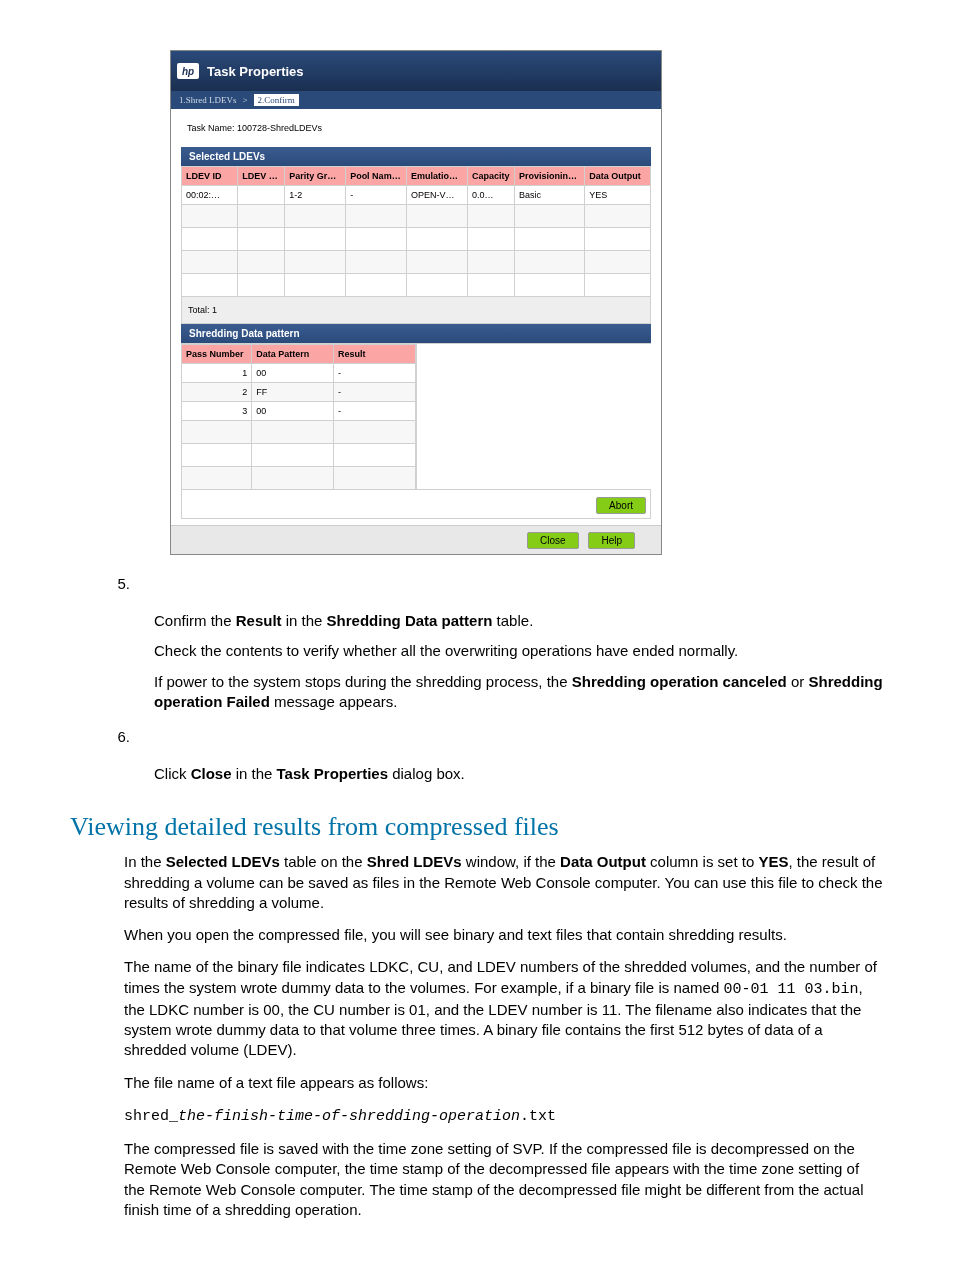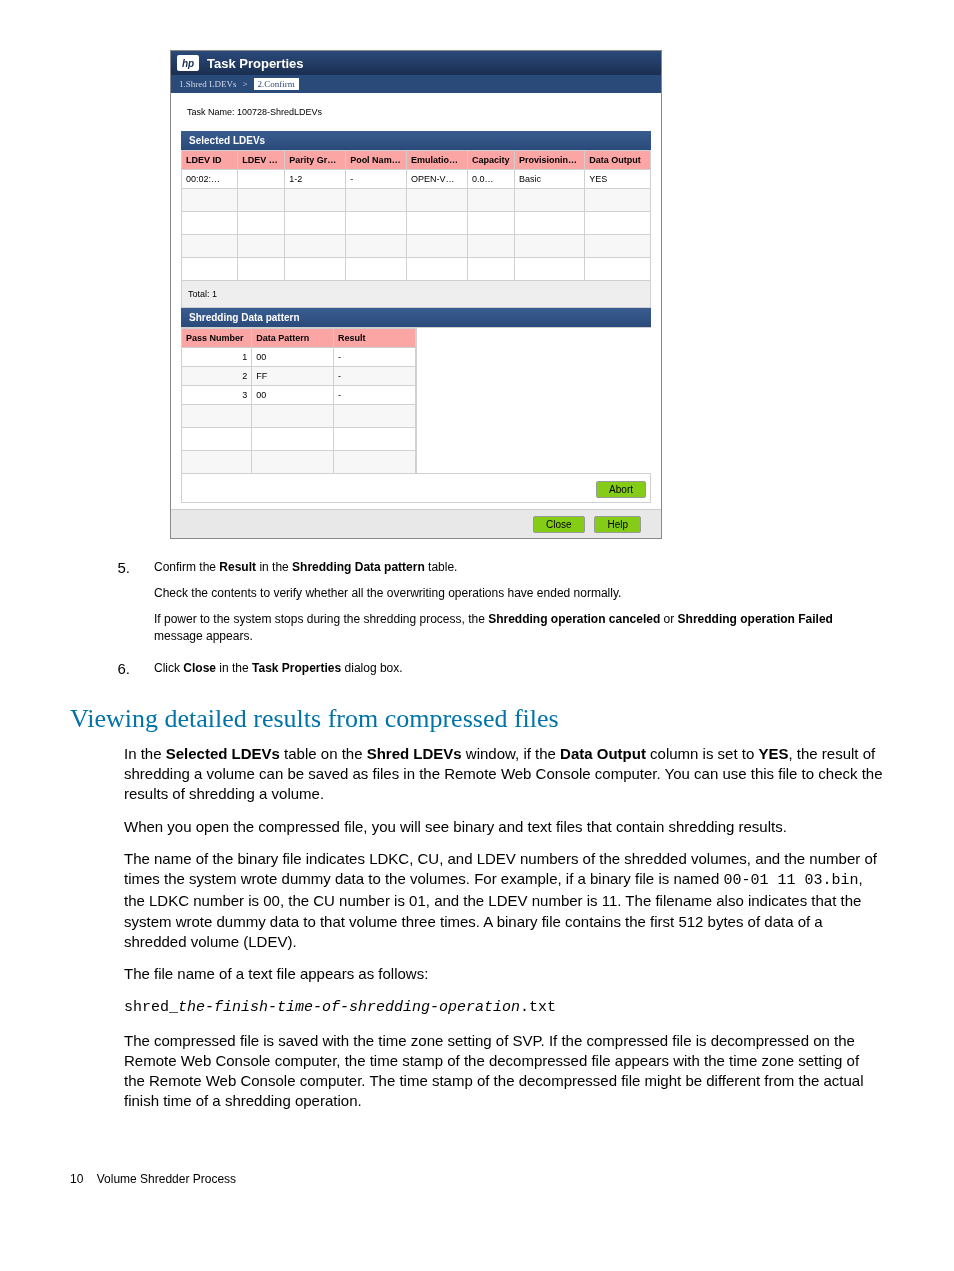--- a/index.html
+++ b/index.html
@@ -16,21 +16,21 @@
     border: 1px solid #888;
     margin: 0 auto 20px 100px;
     width: 490px;
     background: #fff;
   }
   .dialog-titlebar {
     background: linear-gradient(to bottom, #2a4a7a, #1a2f50);
     color: #fff;
     display: flex;
     align-items: center;
-    height: 24px;
+    height: 40px;
     padding: 0 6px;
     font-size: 13px;
     font-weight: bold;
   }
   .hp-logo {
     width: 22px;
     height: 16px;
     background: #fff;
     border-radius: 2px;
     display: inline-flex;
@@ -123,21 +123,21 @@
     padding: 2px 12px;
     background: #84cc16;
     border: 1px solid #999;
     border-radius: 2px;
     cursor: pointer;
   }
   .dialog-footer {
     background: #e8e8e8;
     border-top: 1px solid #ccc;
     text-align: right;
-    padding: 5px 20px;
+    padding: 5px 26px;
   }
   .dialog-footer .dlg-button {
     margin-left: 6px;
   }
   .doc-list {
     margin: 20px 0 10px 0;
     padding-left: 0;
     list-style: none;
   }
   .doc-list > li {
@@ -146,22 +146,23 @@
   }
   .list-num {
     width: 60px;
     flex: 0 0 60px;
     text-align: right;
     padding-right: 24px;
     font-size: 15px;
   }
   .list-body {
     flex: 1;
-    font-size: 12px;
+    font-size: 15px;
     line-height: 1.35;
+    margin-top: 36px;
   }
   .list-body p {
     margin: 0 0 10px 0;
   }
   h2.section {
     font-family: Georgia, 'Times New Roman', serif;
     font-weight: normal;
     color: #0073a8;
     font-size: 26px;
     margin: 18px 0 10px 0;

